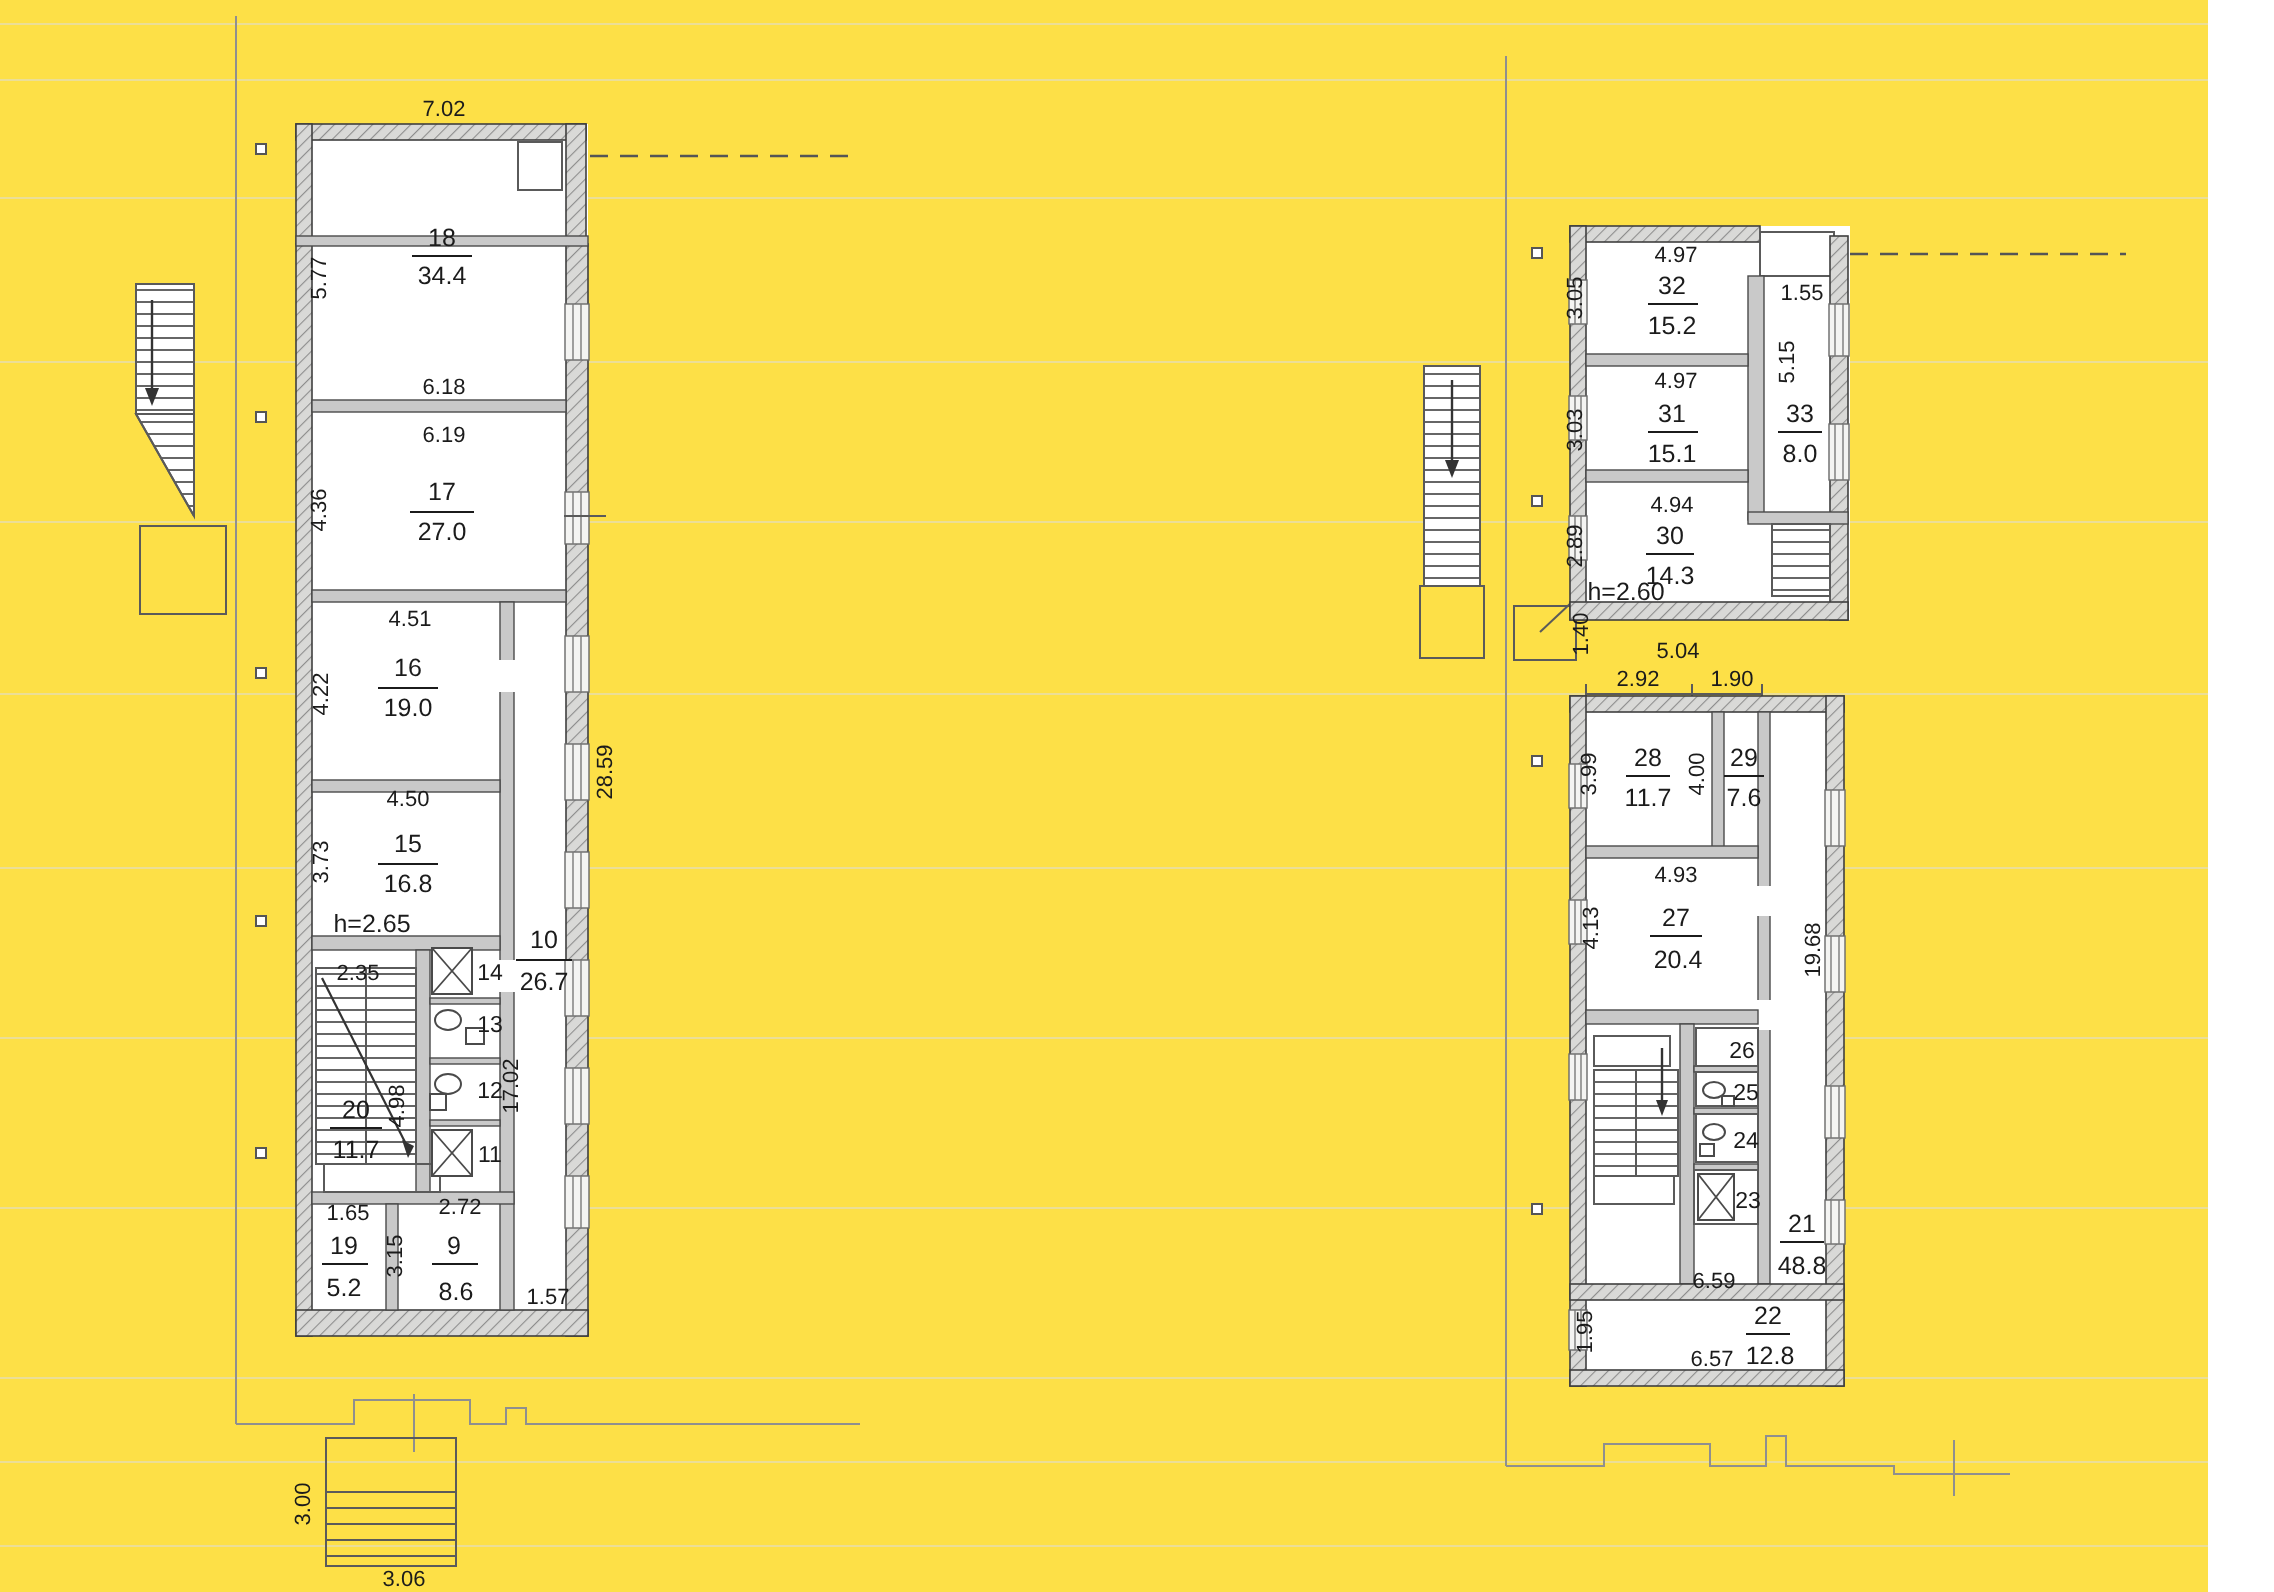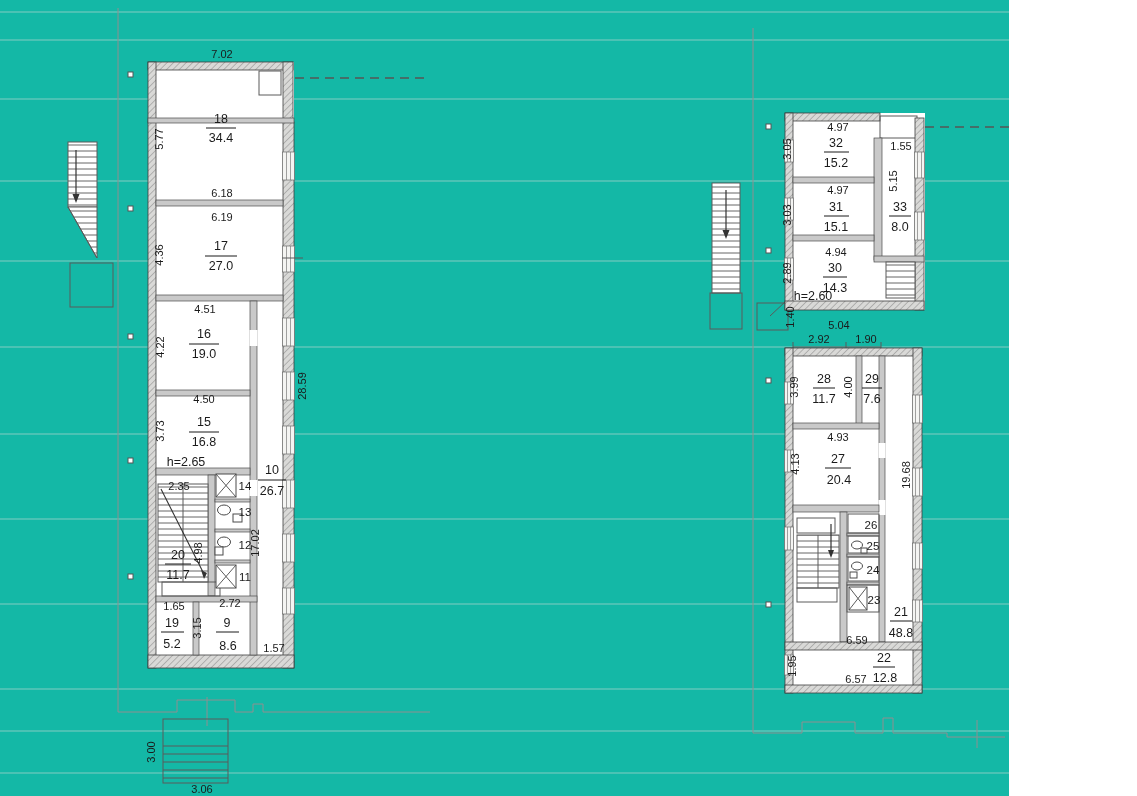--- a/index.html
+++ b/index.html
@@ -1,16 +1,16 @@
 <!DOCTYPE html>
 <html><head>
 <meta charset="utf-8">
 <style>
   html,body{margin:0;padding:0;background:#ffffff;}
-  .sheet{position:relative;width:1009px;height:796px;background:#14b8a6;overflow:hidden;}
+  .sheet{position:relative;width:1104px;height:796px;background:#fde047;overflow:hidden;}
   svg{display:block;}
   svg text{font-family:"Liberation Sans","DejaVu Sans",sans-serif;fill:#1b1b1b;}
   .dim{font-size:11px;}
   .room{font-size:12.5px;}
   .note{font-size:12.5px;}
   .small-num{font-size:11.5px;}
   .wall{fill:url(#hatch);stroke:#3f3f3f;stroke-width:0.8;}
   .part{fill:#c9c9c9;stroke:#4a4a4a;stroke-width:0.7;}
   .thin{fill:none;stroke:#5a5a5a;stroke-width:1;}
   .site{fill:none;stroke:#8f8f8f;stroke-width:1;}

